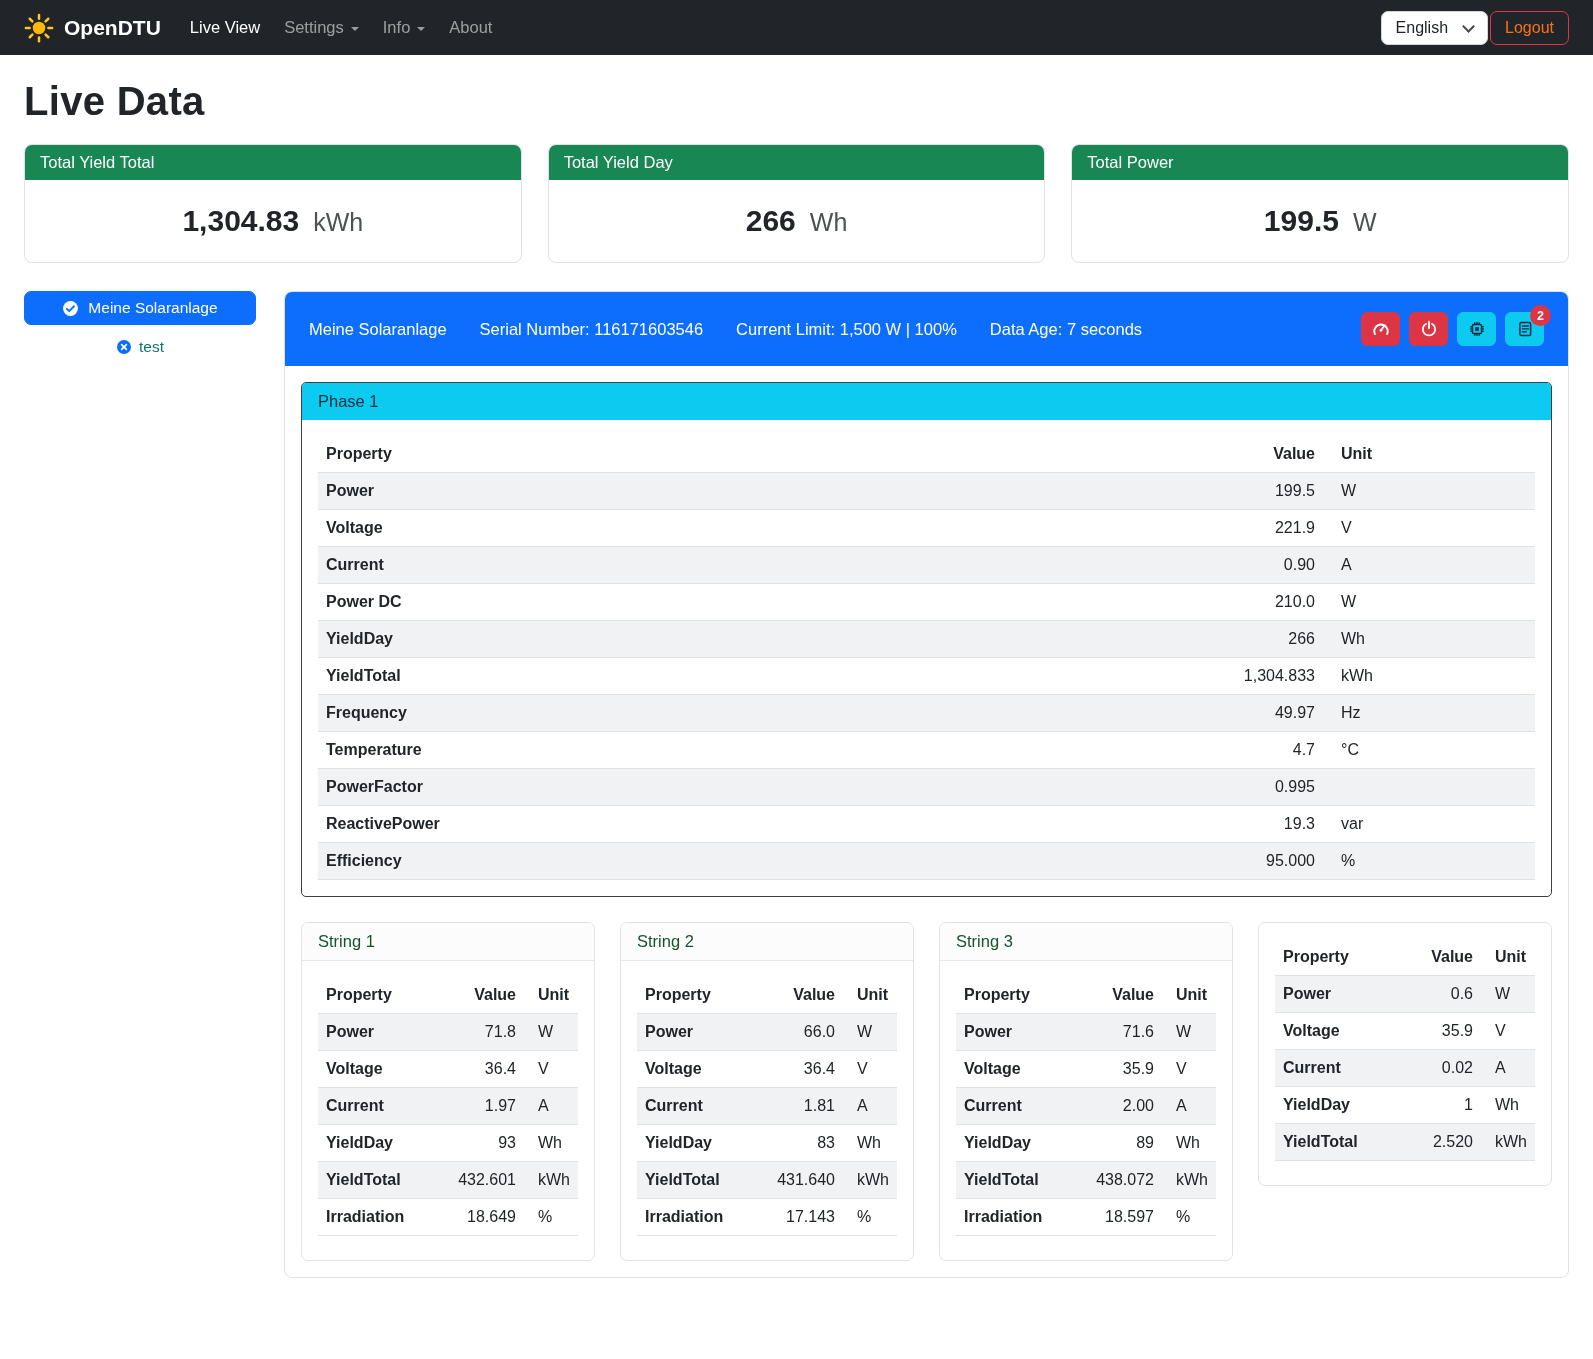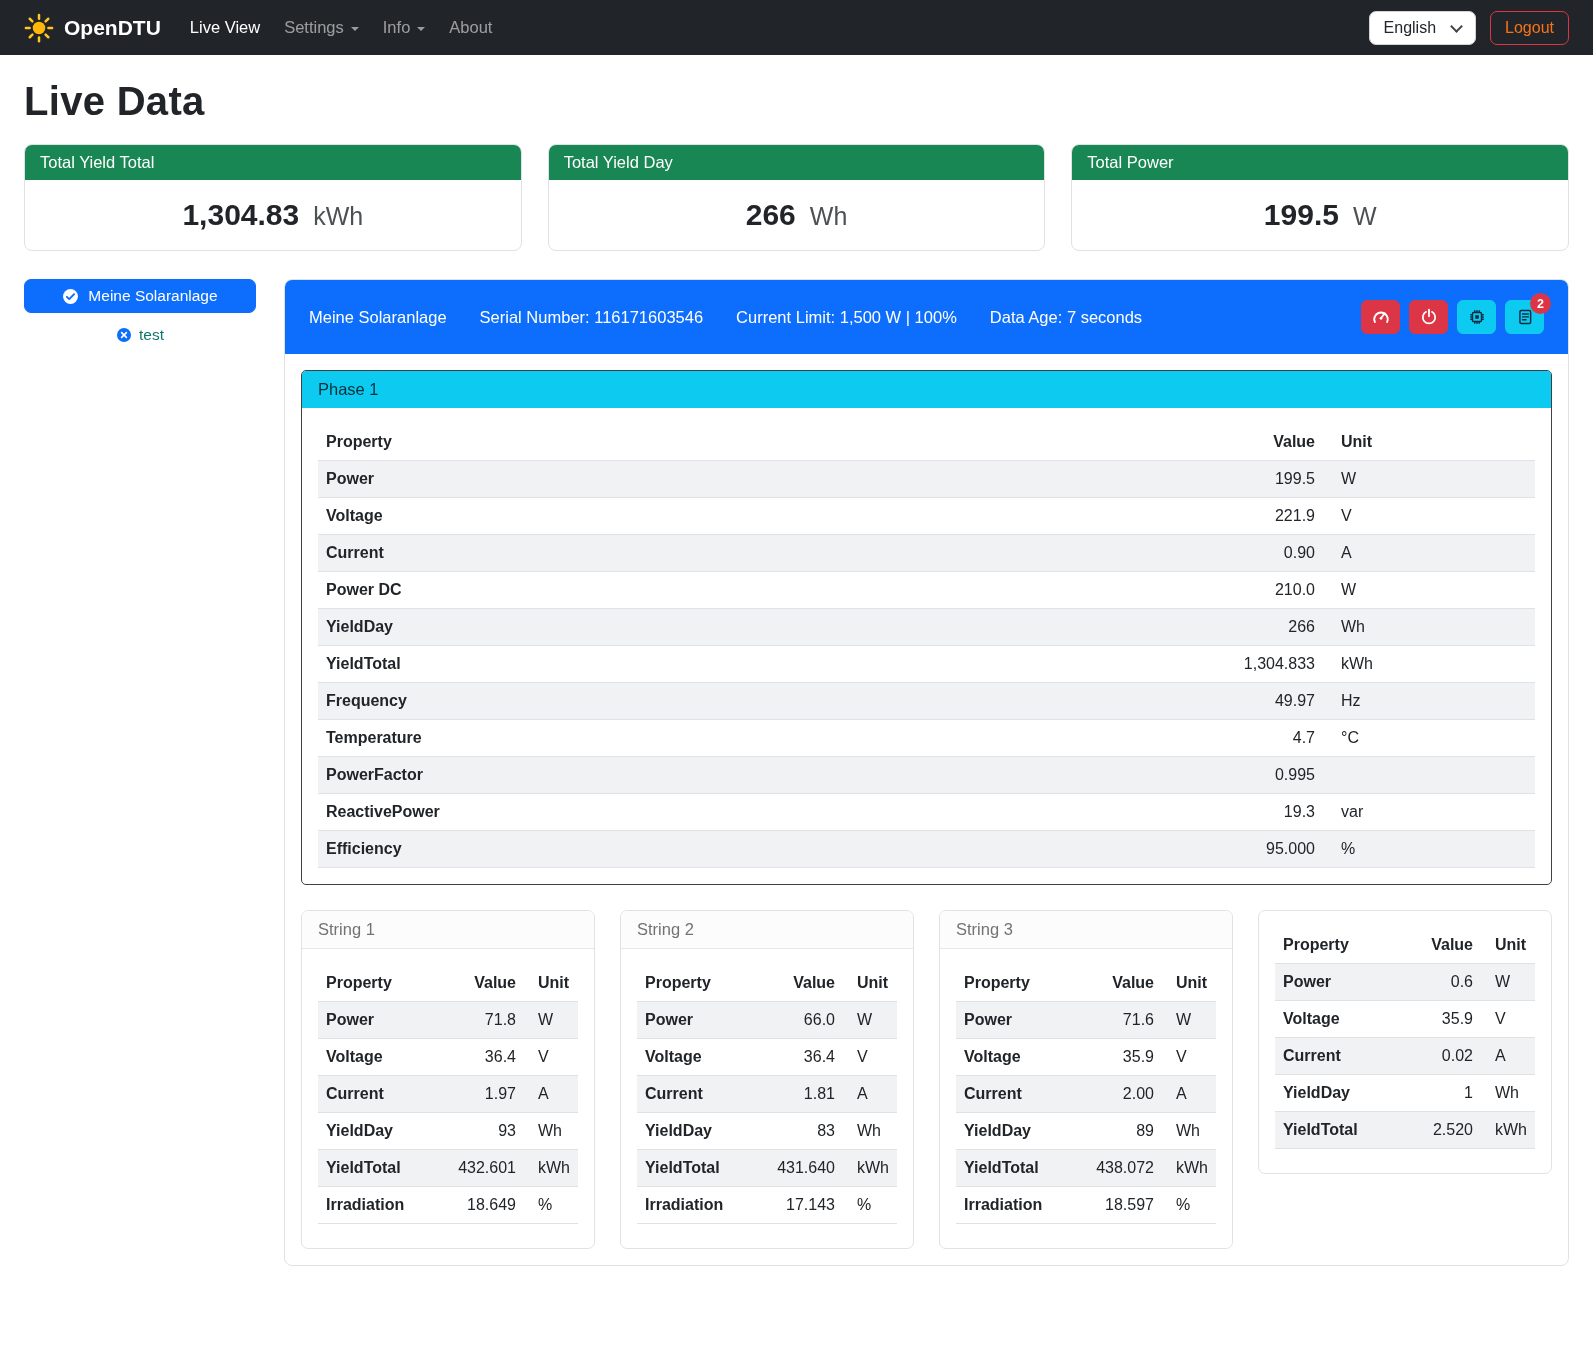--- a/index.html
+++ b/index.html
@@ -9,35 +9,35 @@
     width:1593px;
   }
   
   .navbar { background:#212529; display:flex; align-items:center; padding:10px 24px; }
   .brand { display:flex; align-items:center; gap:10px; color:#fff; font-size:21px; font-weight:700; cursor:pointer; }
   .nav-links { display:flex; align-items:center; margin-left:18px; gap:2px; }
   .nav-link { color:rgba(255,255,255,.55); font-size:16.5px; padding:8px 11px; cursor:pointer; text-decoration:none; white-space:nowrap; }
   .nav-link.active { color:#fff; }
   .caret::after { content:""; display:inline-block; margin-left:7px; vertical-align:2px;
     border-top:4px solid currentColor; border-left:4px solid transparent; border-right:4px solid transparent; }
-  .nav-right { margin-left:auto; display:flex; align-items:center; gap:14px; }
+  .nav-right { margin-left:auto; display:flex; align-items:center; gap:2px; }
   .lang-select { background:#fff; border:1px solid #ced4da; border-radius:7px; padding:7px 14px;
     display:flex; align-items:center; font-size:16px; color:#212529; cursor:pointer; }
   .lang-select::after { content:""; width:7px; height:7px; border-right:2px solid #444; border-bottom:2px solid #444;
     transform:rotate(45deg); margin-left:16px; margin-top:-3px; }
   .logout-btn { background:transparent; border:1px solid #dc3545; color:#f97316; border-radius:7px;
     padding:7px 14px; font-size:16px; cursor:pointer; font-family:inherit; }
   
   .container { padding:10px 24px 28px; }
   .page-title { font-size:40px; font-weight:600; margin:14px 0 20px; letter-spacing:.3px; }
   
   .summary-row { display:flex; gap:26px; }
   .summary-card { flex:1; border:1px solid #dee2e6; border-radius:8px; overflow:hidden; background:#fff; }
   .summary-card .hd { background:#198754; color:#ffffff; padding:8px 15px; font-size:16.5px; }
-  .summary-card .bd { padding:18px 16px; display:flex; align-items:baseline; justify-content:center; gap:14px; }
+  .summary-card .bd { padding:24px 16px; display:flex; align-items:baseline; justify-content:center; gap:14px; }
   .summary-val { font-size:30px; font-weight:700; }
   .summary-unit { font-size:25px; color:#4d5154; font-weight:400; }
   
   .content-row { display:flex; gap:28px; margin-top:28px; align-items:flex-start; }
   .sidebar { flex:0 0 232px; width:232px; }
   .inv-btn { width:100%; background:#0d6efd; border:1px solid #0d6efd; color:#fff; border-radius:7px;
     padding:7px 10px; display:flex; align-items:center; justify-content:center; gap:9px; font-size:15.5px; cursor:pointer; font-family:inherit; }
   .other-inv { margin-top:13px; display:flex; align-items:center; justify-content:center; gap:7px;
     color:#0f766e; font-size:15.5px; cursor:pointer; }
   
@@ -62,21 +62,21 @@
   th, td { padding:9px 8px; border-bottom:1px solid #dee2e6; text-align:left; vertical-align:middle; }
   tbody tr:nth-child(odd) { background:#f1f2f3; }
   .prop { font-weight:700; }
   .val { text-align:right; }
   .phase-table .val { width:130px; }
   .phase-table .unit { width:212px; padding-left:18px; }
   .string-table .unit { width:48px; padding-left:14px; }
   
   .strings-row { display:grid; grid-template-columns:repeat(4,1fr); gap:25px; margin-top:25px; align-items:start; }
   .string-card { border:1px solid #e0e3e6; border-radius:7px; background:#fff; overflow:hidden; }
-  .string-header { background:#fcfcfd; border-bottom:1px solid #e6e8ea; padding:9px 16px; font-size:16.5px; color:#737373; }
+  .string-header { background:#fcfcfd; border-bottom:1px solid #e6e8ea; padding:9px 16px; font-size:16.5px; color:#14532d; }
   .string-card .card-body { padding:16px 16px 24px; }
 </style>
 </head>
 <body>
 
 <nav class="navbar">
   <div class="brand">
     <svg width="30" height="30" viewBox="0 0 24 24">
       <circle cx="12" cy="12" r="5" fill="#ffb807"></circle>
       <g stroke="#ffc720" stroke-width="2" stroke-linecap="round">

